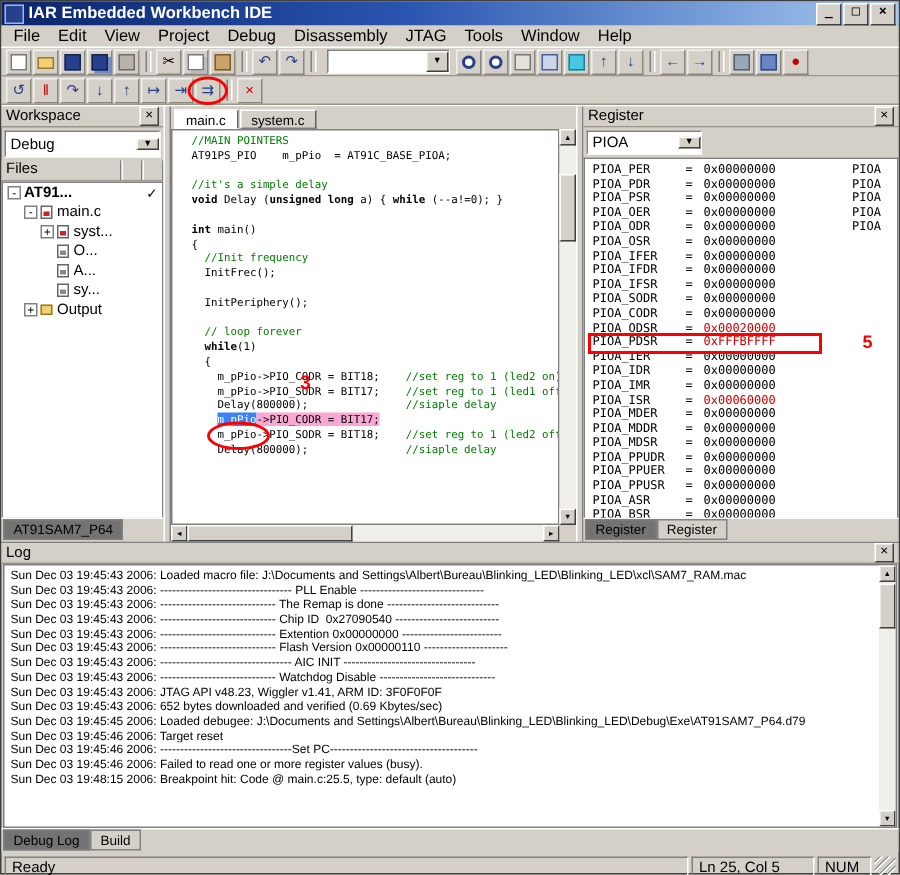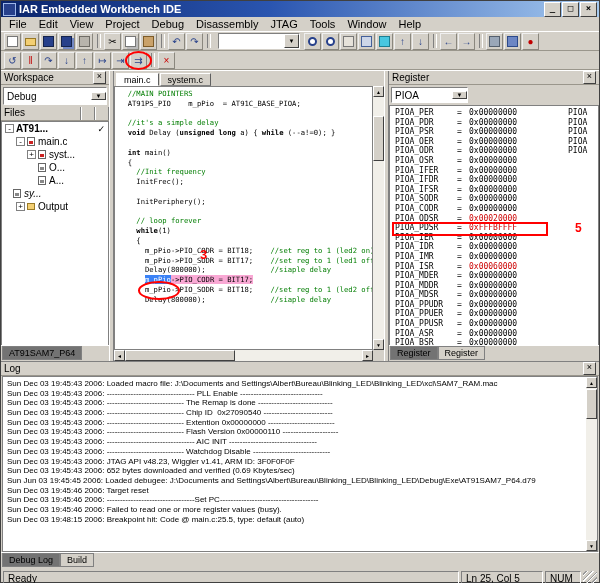--- a/index.html
+++ b/index.html
@@ -283,21 +283,21 @@
           <div class="tree-row" style="padding-left: 25px;">
             <span class="expander-spacer"></span>
             <span class="ficon file-h"></span>
             <span class="tree-label">O...</span>
           </div>
           <div class="tree-row" style="padding-left: 25px;">
             <span class="expander-spacer"></span>
             <span class="ficon file-h"></span>
             <span class="tree-label">A...</span>
           </div>
-          <div class="tree-row" style=" font-style: italic;">
+          <div class="tree-row" style="padding-left: 25px;">
             <span class="expander-spacer"></span>
             <span class="ficon file-h"></span>
             <span class="tree-label">sy...</span>
           </div>
           <div class="tree-row" style="padding-left: 14px;">
             <span class="expander">+</span>
             <span class="ficon folder"></span>
             <span class="tree-label">Output</span>
           </div>
         </div>
@@ -416,21 +416,21 @@
           <div class="log-line">Sun Dec 03 19:45:43 2006: Loaded macro file: J:\Documents and Settings\Albert\Bureau\Blinking_LED\Blinking_LED\xcl\SAM7_RAM.mac</div>
           <div class="log-line">Sun Dec 03 19:45:43 2006: --------------------------------- PLL Enable -------------------------------</div>
           <div class="log-line">Sun Dec 03 19:45:43 2006: ----------------------------- The Remap is done ----------------------------</div>
           <div class="log-line">Sun Dec 03 19:45:43 2006: ----------------------------- Chip ID  0x27090540 --------------------------</div>
           <div class="log-line">Sun Dec 03 19:45:43 2006: ----------------------------- Extention 0x00000000 -------------------------</div>
           <div class="log-line">Sun Dec 03 19:45:43 2006: ----------------------------- Flash Version 0x00000110 ---------------------</div>
           <div class="log-line">Sun Dec 03 19:45:43 2006: --------------------------------- AIC INIT ---------------------------------</div>
           <div class="log-line">Sun Dec 03 19:45:43 2006: ----------------------------- Watchdog Disable -----------------------------</div>
           <div class="log-line">Sun Dec 03 19:45:43 2006: JTAG API v48.23, Wiggler v1.41, ARM ID: 3F0F0F0F</div>
           <div class="log-line">Sun Dec 03 19:45:43 2006: 652 bytes downloaded and verified (0.69 Kbytes/sec)</div>
-          <div class="log-line">Sun Jun 03 19:45:45 2006: Loaded debugee: J:\Documents and Settings\Albert\Bureau\Blinking_LED\Blinking_LED\Debug\Exe\AT91SAM7_P64.d79</div>
+          <div class="log-line">Sun Dec 03 19:45:45 2006: Loaded debugee: J:\Documents and Settings\Albert\Bureau\Blinking_LED\Blinking_LED\Debug\Exe\AT91SAM7_P64.d79</div>
           <div class="log-line">Sun Dec 03 19:45:46 2006: Target reset</div>
           <div class="log-line">Sun Dec 03 19:45:46 2006: ---------------------------------Set PC-------------------------------------</div>
           <div class="log-line">Sun Dec 03 19:45:46 2006: Failed to read one or more register values (busy).</div>
           <div class="log-line">Sun Dec 03 19:48:15 2006: Breakpoint hit: Code @ main.c:25.5, type: default (auto)</div>
         </div>
       <div class="vscroll log-vs">
         <span class="sarrow sa-top">▲</span>
         <span class="vthumb log-thumb"></span>
         <span class="sarrow sa-bottom">▼</span>
       </div>

